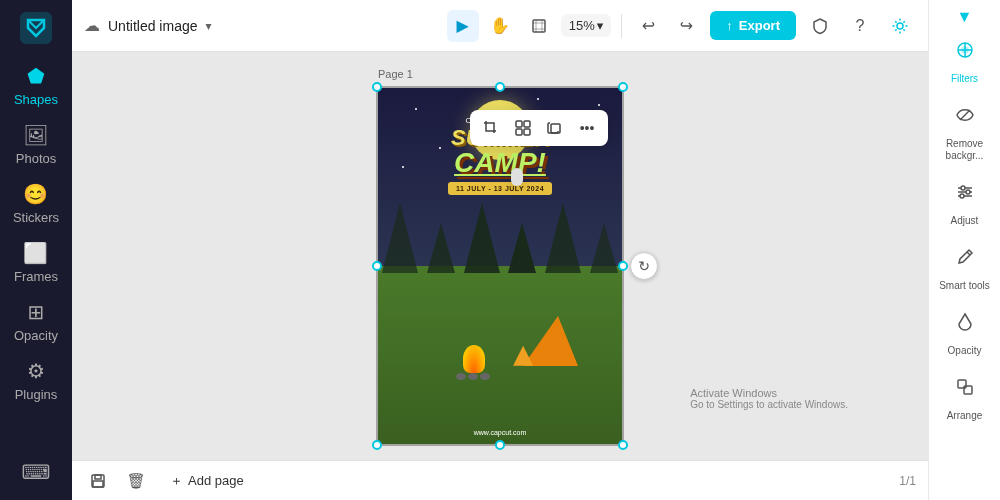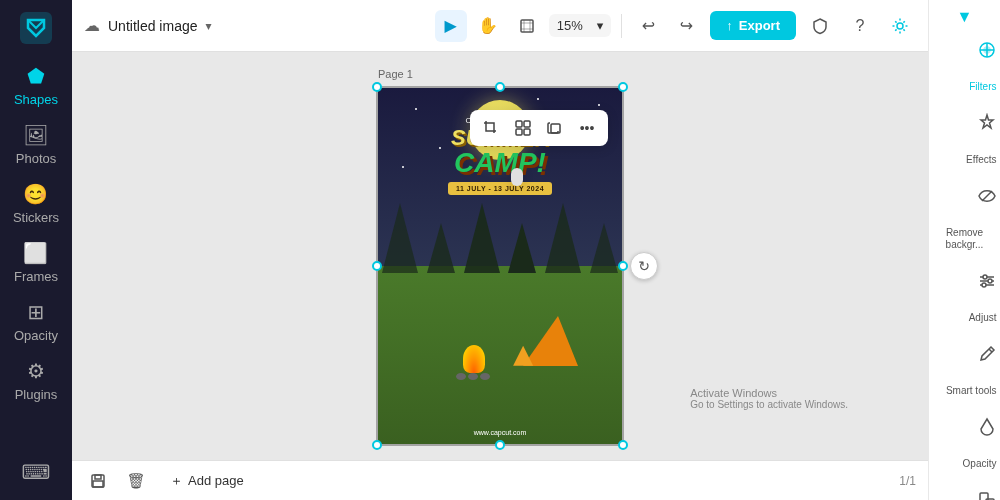--- a/index.html
+++ b/index.html
@@ -90,21 +90,21 @@
       cursor: pointer;
       color: #555;
       font-size: 16px;
       border: none;
       background: transparent;
     }
     .toolbar-btn.active { background: #e8f4ff; color: #0099cc; }
     .zoom-control {
       display: flex;
       align-items: center;
-      gap: 14px;
+      gap: 2px;
       background: #f5f5f5;
       border-radius: 6px;
       padding: 4px 8px;
       font-size: 13px;
       color: #333;
       cursor: pointer;
     }
     .divider-v {
       width: 1px;
       height: 24px;
@@ -320,24 +320,25 @@
       font-weight: 900;
       color: #f0e060;
       text-shadow: 2px 2px 0 #8b6000;
       font-style: italic;
       line-height: 1;
       margin-top: 2px;
     }
     .camp-text {
       font-size: 28px;
       font-weight: 900;
-      color: #22c55e;
+      color: #bef264;
       text-shadow: 3px 3px 0 #7a3000;
       font-style: italic;
       line-height: 1;
+      text-decoration: underline;
     }
     .date-badge {
       background: #e8c040;
       margin: 4px auto;
       padding: 3px 8px;
       border-radius: 3px;
       font-size: 7px;
       font-weight: 700;
       color: #2d1a00;
       display: inline-block;
@@ -463,28 +464,28 @@
       padding: 8px 0;
       gap: 0;
       flex-shrink: 0;
       height: 500px;
       border-left: 1px solid #e8e8e8;
       overflow-y: auto;
     }
     .right-panel-item {
       display: flex;
       flex-direction: column;
-      align-items: flex-end;
+      align-items: center;
       justify-content: center;
       width: 72px;
       padding: 10px 4px;
       cursor: pointer;
       color: #555;
       font-size: 11px;
-      gap: 16px;
+      gap: 8px;
     }
     .right-panel-item.active { color: #00c8e0; }
     .right-panel-item .rp-icon { font-size: 18px; }
     .right-panel-item .rp-label { font-size: 10px; text-align: center; line-height: 1.2; }
 
     
     .arrow-down-indicator {
       color: #00c8e0;
       font-size: 16px;
       margin-bottom: 4px;
@@ -704,28 +705,20 @@
     <span class="rp-icon">
       <svg width="20" height="20" viewBox="0 0 20 20" fill="none" stroke="#00c8e0" stroke-width="1.5">
         <circle cx="10" cy="10" r="7"></circle>
         <path d="M10 3 v14 M3 10 h14"></path>
         <circle cx="10" cy="10" r="3" fill="#00c8e0" opacity="0.3"></circle>
       </svg>
     </span>
     <span class="rp-label">Filters</span>
   </div>
 
-  <div class="right-panel-item">
-    <span class="rp-icon">
-      <svg width="20" height="20" viewBox="0 0 20 20" fill="none" stroke="#555" stroke-width="1.5">
-        <path d="M10 2 L11.5 7 L16 7 L12.5 10 L14 15 L10 12 L6 15 L7.5 10 L4 7 L8.5 7 Z"></path>
-      </svg>
-    </span>
-    <span class="rp-label">Effects</span>
-  </div>
 
   <div class="right-panel-item">
     <span class="rp-icon">
       <svg width="20" height="20" viewBox="0 0 20 20" fill="none" stroke="#555" stroke-width="1.5">
         <path d="M5 15 L15 5"></path>
         <path d="M2 10 C5 3 15 3 18 10 C15 17 5 17 2 10 Z"></path>
       </svg>
     </span>
     <span class="rp-label">Remove backgr...</span>
   </div>

